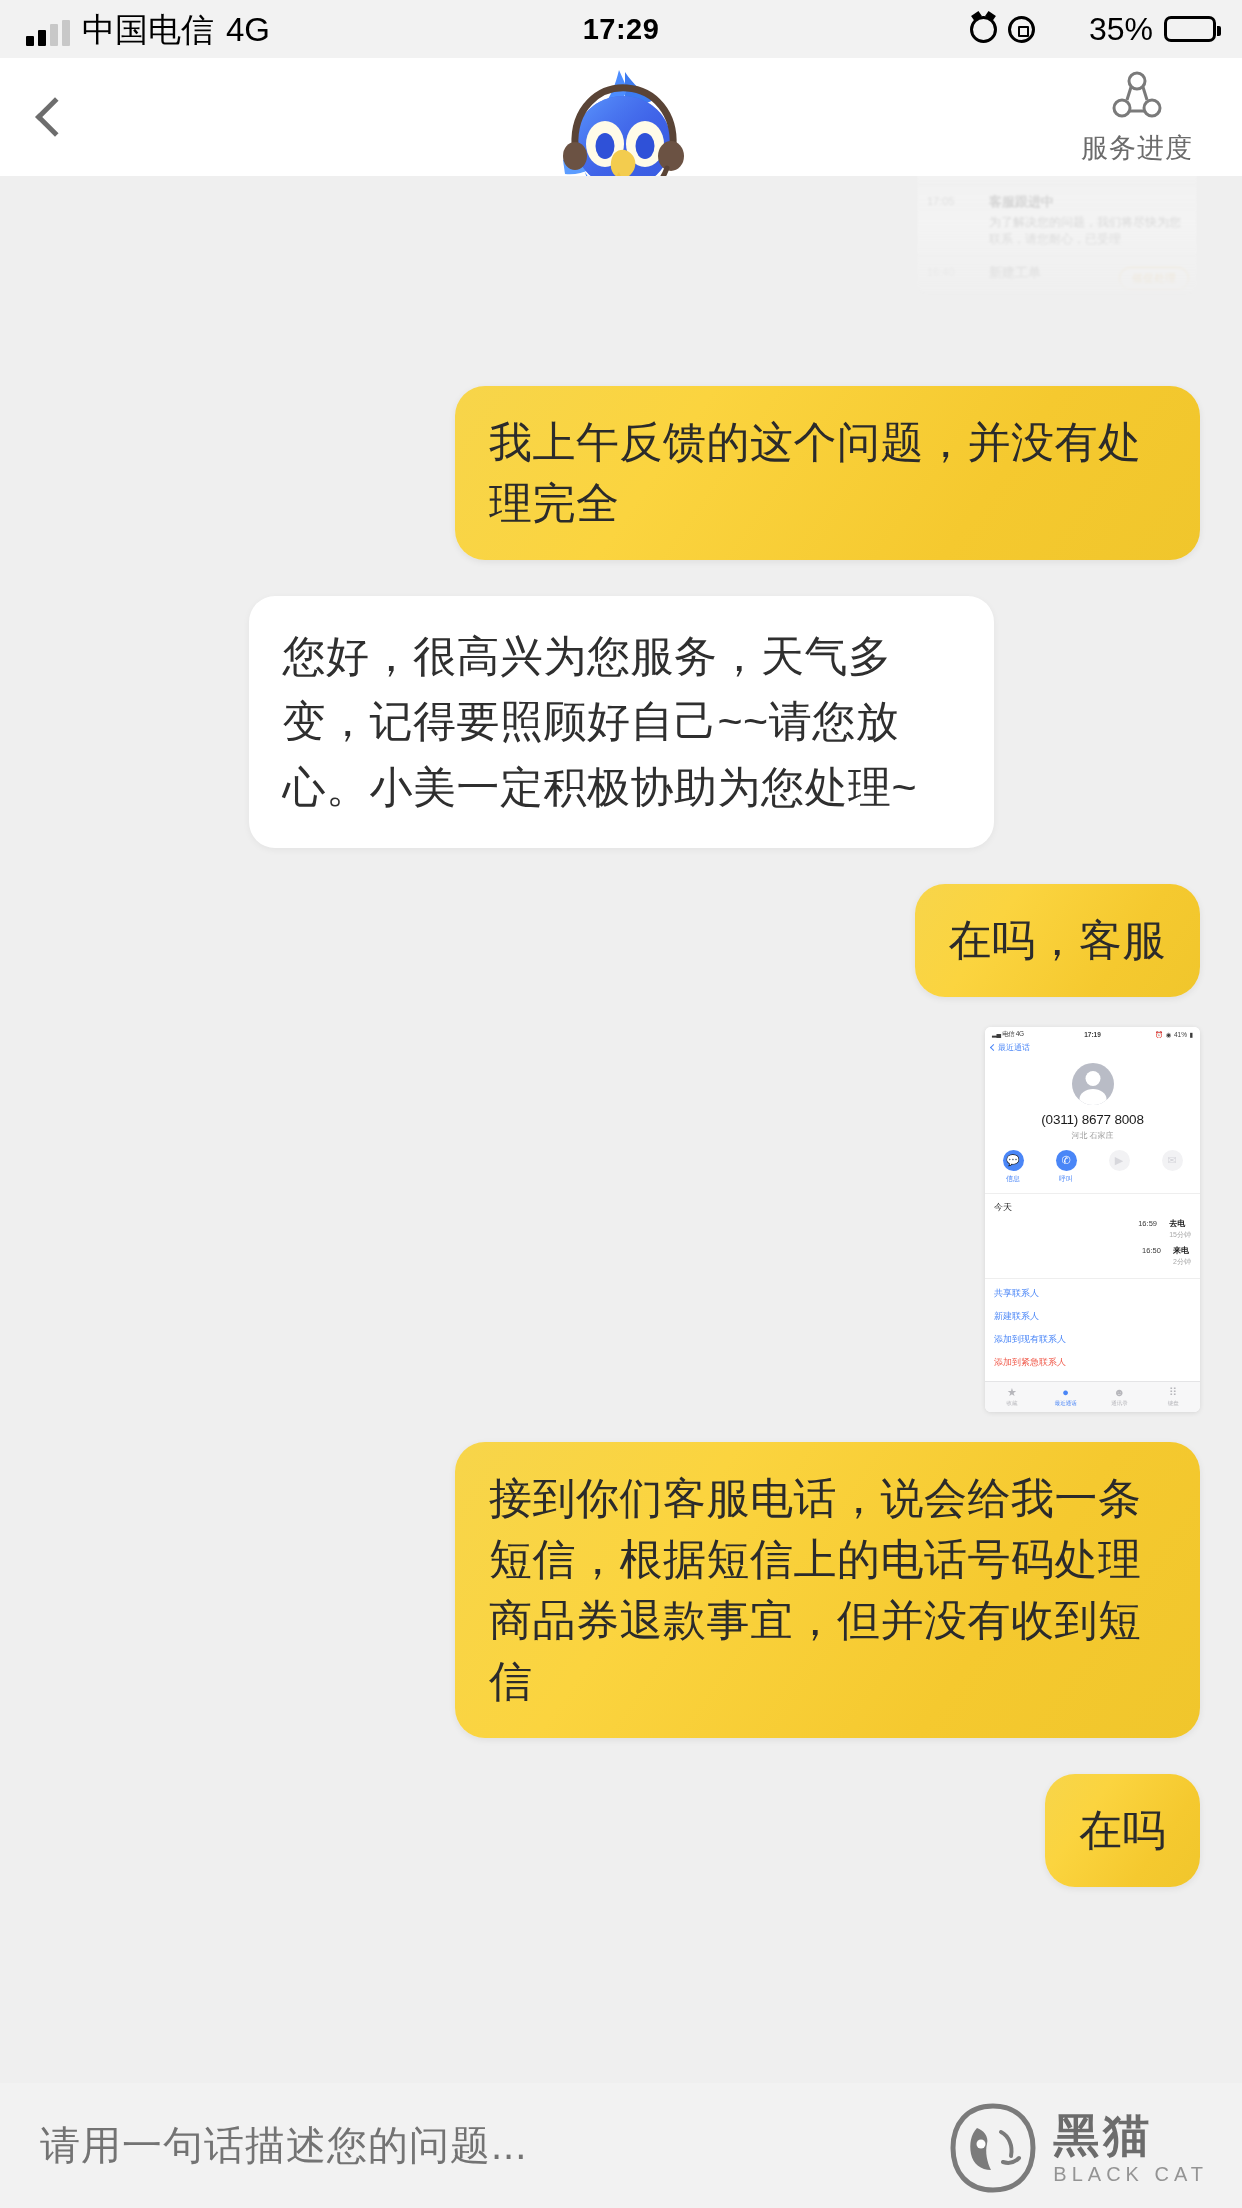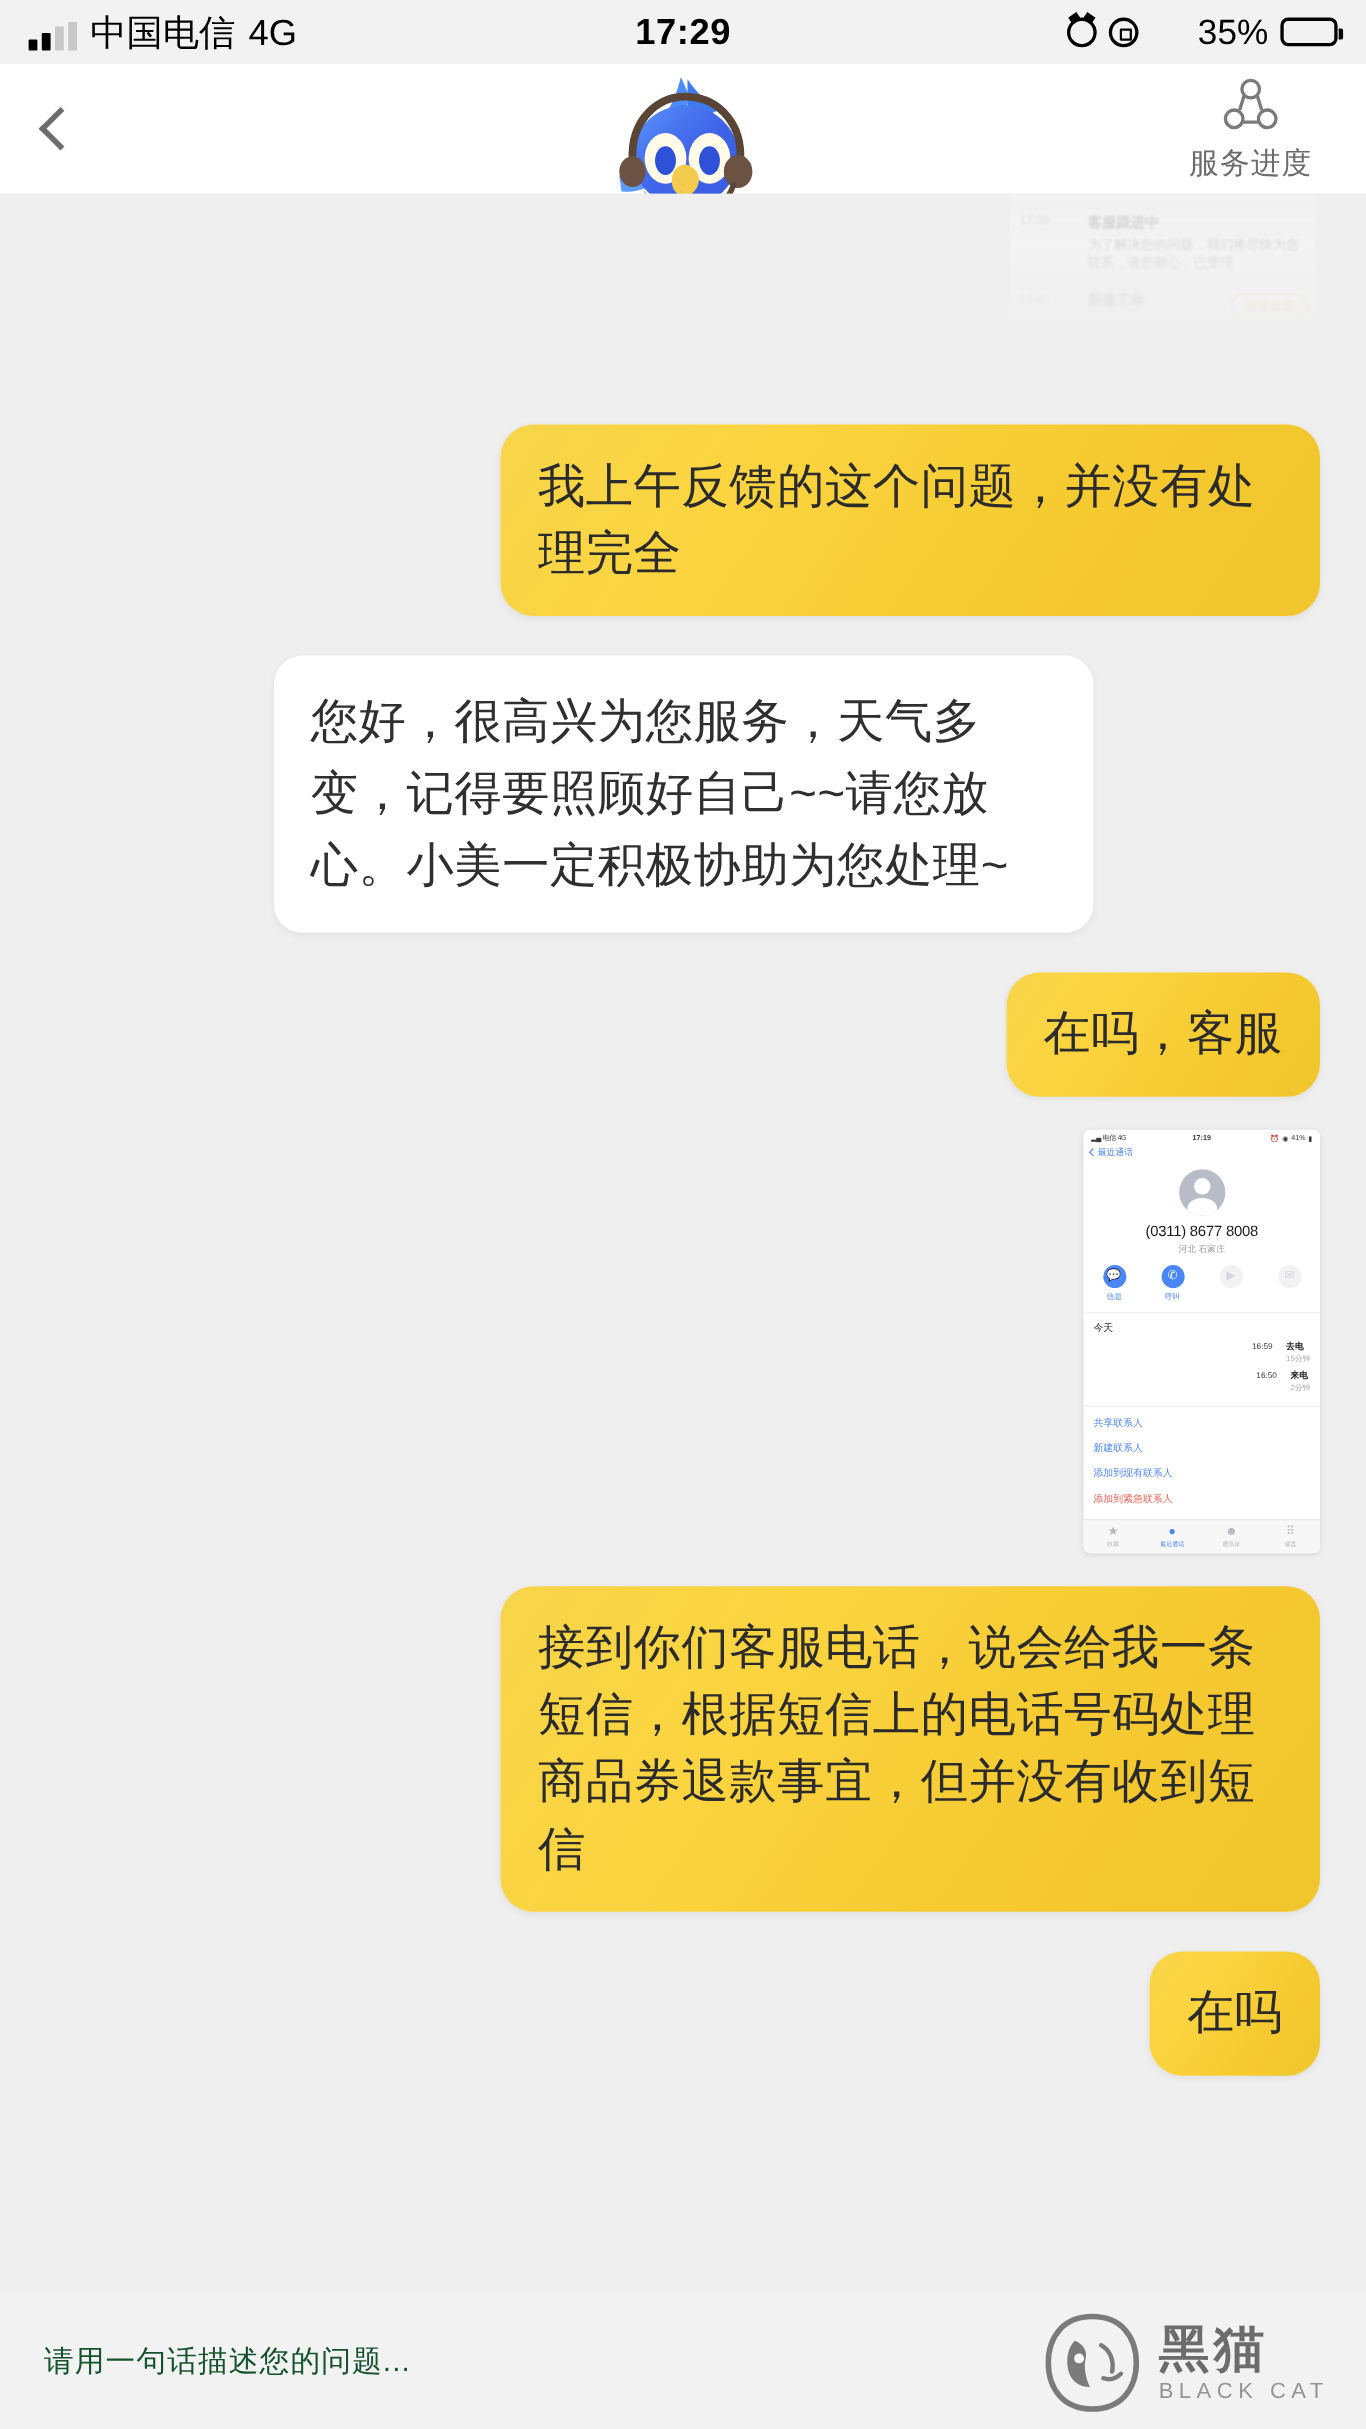--- a/index.html
+++ b/index.html
@@ -25,21 +25,21 @@
   .sb-left { display:flex; align-items:flex-end; gap:12px; }
   .signal { display:flex; align-items:flex-end; gap:4px; height:26px; }
   .signal i { display:block; width:8px; background:#000; border-radius:1px; }
   .signal i:nth-child(1){height:10px;}
   .signal i:nth-child(2){height:16px;}
   .signal i:nth-child(3){height:22px; background:#c8c8c8;}
   .signal i:nth-child(4){height:26px; background:#c8c8c8;}
   .carrier { font-size:33px; letter-spacing:0px; line-height:1; }
   .sb-center {
     position:absolute; left:0; right:0; text-align:center;
-    font-size:33px; font-weight:600; letter-spacing:.5px;
+    font-size:29px; font-weight:600; letter-spacing:.5px;
   }
   .sb-right {
     margin-left:auto; display:flex; align-items:center; gap:11px;
   }
   .ic-alarm {
     width:27px;height:27px;border:3px solid #000;border-radius:50%;
     position:relative; display:inline-block;
   }
   .ic-alarm::before,.ic-alarm::after{
     content:""; position:absolute; top:-6px; width:9px;height:6px;background:#000;
@@ -213,21 +213,21 @@
   .ps-tab .g { font-size:11px; line-height:13px; display:block; }
   .ps-tab .t { font-size:5.5px; display:block; margin-top:1px;}
   .ps-tab.active { color:#4a86f7; }
 
   
   .inputbar {
     position:absolute; left:0; right:0; bottom:0; height:125px;
     background:#f2f2f2;
     display:flex; align-items:center; padding:0 40px;
   }
-  .input-ph { font-size:27px; color:#14532d; letter-spacing:1px;}
+  .input-ph { font-size:40px; color:#737373; letter-spacing:1px;}
 
   
   .watermark {
     position:absolute; right:34px; bottom:14px;
     display:flex; align-items:center; gap:14px; opacity:.9;
   }
   .wm-text { line-height:1; }
   .wm-cn { font-size:46px; font-weight:700; color:#5e5e5e; letter-spacing:4px;}
   .wm-en { font-size:20px; color:#8a8a8a; letter-spacing:5px; margin-top:6px;}
 </style>

